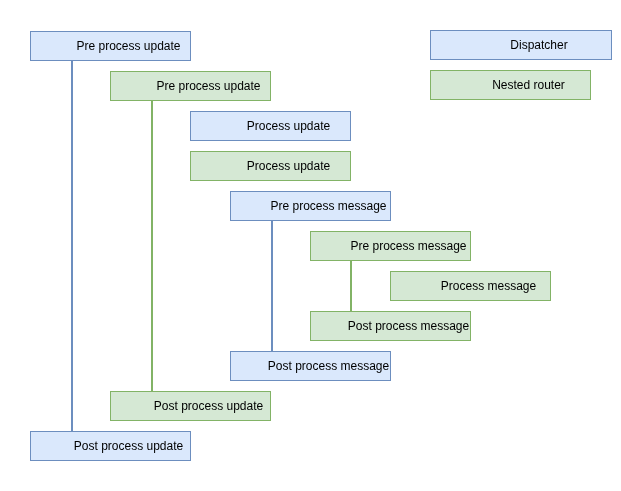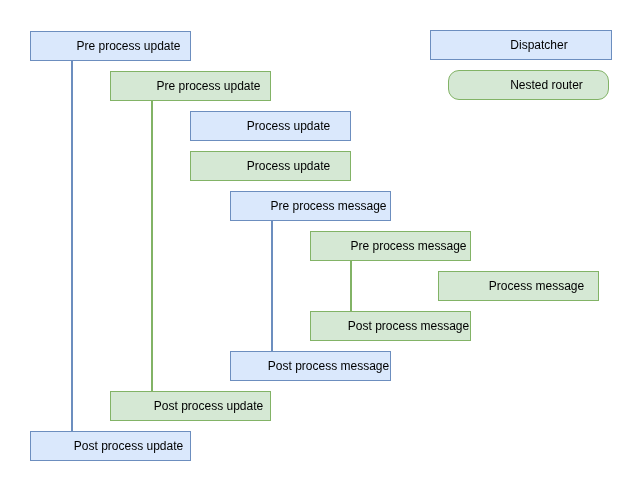--- a/index.html
+++ b/index.html
@@ -53,20 +53,20 @@
     <div class="connector dispatcher" style="left: 71px; top: 61px; height: 370px;"></div>
     <div class="connector router" style="left: 151px; top: 101px; height: 290px;"></div>
     <div class="connector dispatcher" style="left: 271px; top: 221px; height: 130px;"></div>
     <div class="connector router" style="left: 350px; top: 261px; height: 50px;"></div>
     <div class="node dispatcher" style="left: 30px; top: 31px; width: 161px; height: 30px;">Pre process update</div>
     <div class="node router" style="left: 110px; top: 71px; width: 161px; height: 30px;">Pre process update</div>
     <div class="node dispatcher" style="left: 190px; top: 111px; width: 161px; height: 30px;">Process update</div>
     <div class="node router" style="left: 190px; top: 151px; width: 161px; height: 30px;">Process update</div>
     <div class="node dispatcher" style="left: 230px; top: 191px; width: 161px; height: 30px;">Pre process message</div>
     <div class="node router" style="left: 310px; top: 231px; width: 161px; height: 30px;">Pre process message</div>
-    <div class="node router" style="left: 390px; top: 271px; width: 161px; height: 30px; margin-left: 48px;">Process message</div>
+    <div class="node router" style="left: 390px; top: 271px; width: 161px; height: 30px;">Process message</div>
     <div class="node router" style="left: 310px; top: 311px; width: 161px; height: 30px;">Post process message</div>
     <div class="node dispatcher" style="left: 230px; top: 351px; width: 161px; height: 30px;">Post process message</div>
     <div class="node router" style="left: 110px; top: 391px; width: 161px; height: 30px;">Post process update</div>
     <div class="node dispatcher" style="left: 30px; top: 431px; width: 161px; height: 30px;">Post process update</div>
     <div class="node dispatcher" style="left: 430px; top: 30px; width: 182px; height: 30px;">Dispatcher</div>
-    <div class="node router" style="left: 448px; top: 70px; width: 161px; height: 30px; border-radius: 11px;">Nested router</div>
+    <div class="node router" style="left: 430px; top: 70px; width: 161px; height: 30px;">Nested router</div>
   </div>
 
 </body></html>

